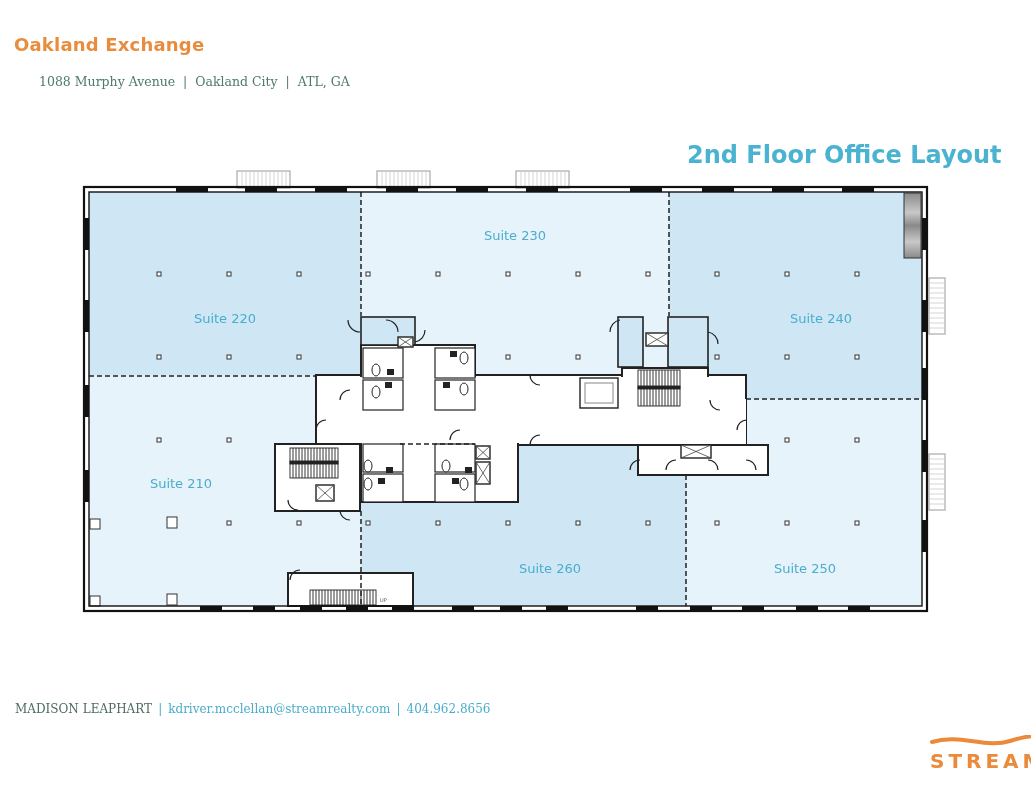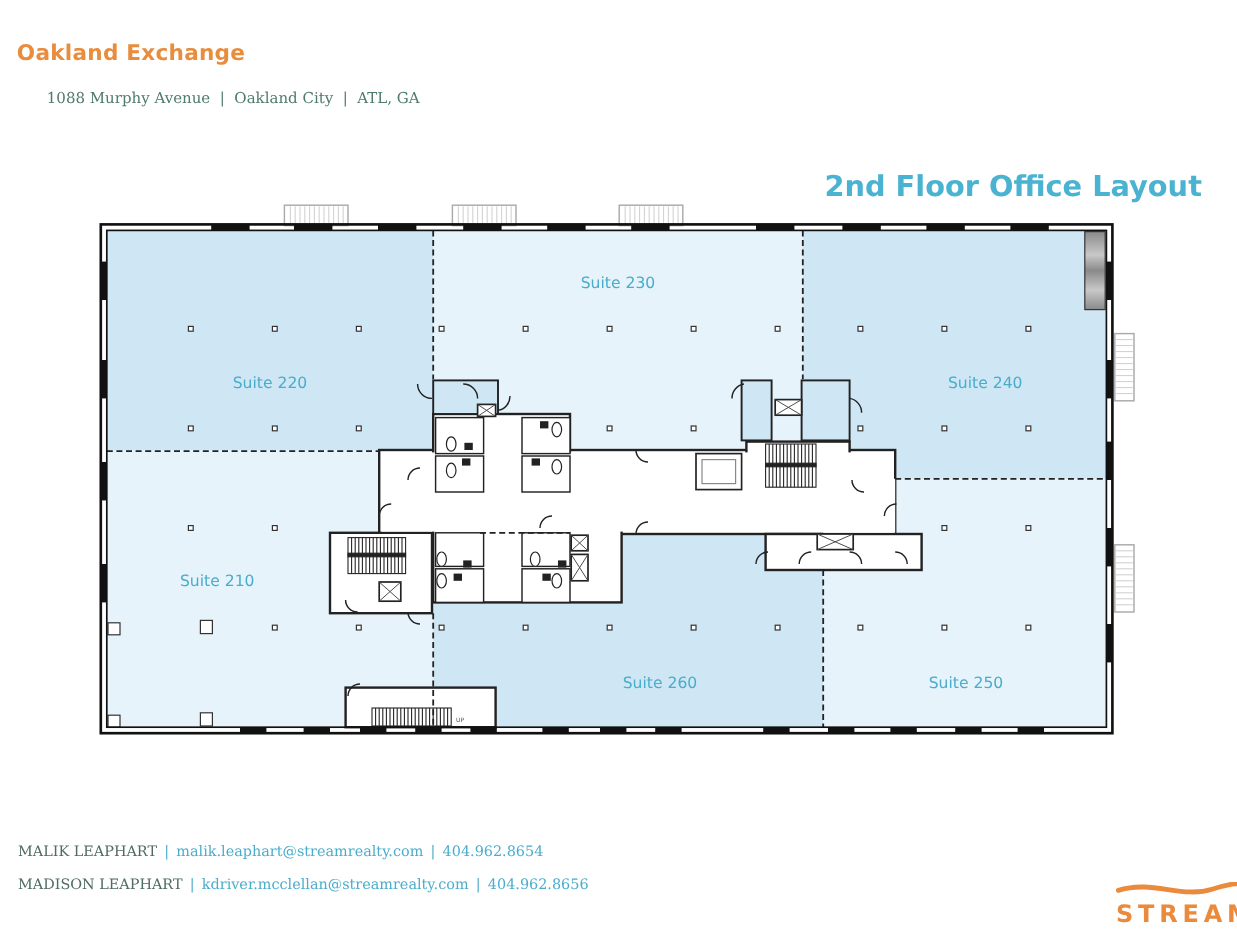--- a/index.html
+++ b/index.html
@@ -255,23 +255,20 @@
   <text class="suite-label" x="225" y="323" text-anchor="middle">Suite 220</text>
   <text class="suite-label" x="515" y="240" text-anchor="middle">Suite 230</text>
   <text class="suite-label" x="821" y="323" text-anchor="middle">Suite 240</text>
   <text class="suite-label" x="181" y="488" text-anchor="middle">Suite 210</text>
   <text class="suite-label" x="550" y="573" text-anchor="middle">Suite 260</text>
   <text class="suite-label" x="805" y="573" text-anchor="middle">Suite 250</text>
 </svg>
 
 <div class="contacts">
   <div class="contact-row">
-    <span class="c-name">MALIK LEAPHART</span><span class="c-sep">|</span><span class="c-email">malik.leaphart@streamrealty.com</span><span class="c-sep">|</span><span class="c-phone">404.962.8654</span>
-  </div>
-  <div class="contact-row">
     <span class="c-name">MADISON LEAPHART</span><span class="c-sep">|</span><span class="c-email">kdriver.mcclellan@streamrealty.com</span><span class="c-sep">|</span><span class="c-phone">404.962.8656</span>
   </div>
 </div>
 
 <div class="logo">
   <svg width="122" height="14" viewBox="0 0 122 14" style="position:absolute;left:0;top:0">
     <path d="M2 7 C 30 -2, 55 14, 80 6 S 110 2, 120 4" fill="none" stroke="#ea8a3a" stroke-width="4" stroke-linecap="round"></path>
   </svg>
   <div class="logo-text">STREAM</div>
 </div>

